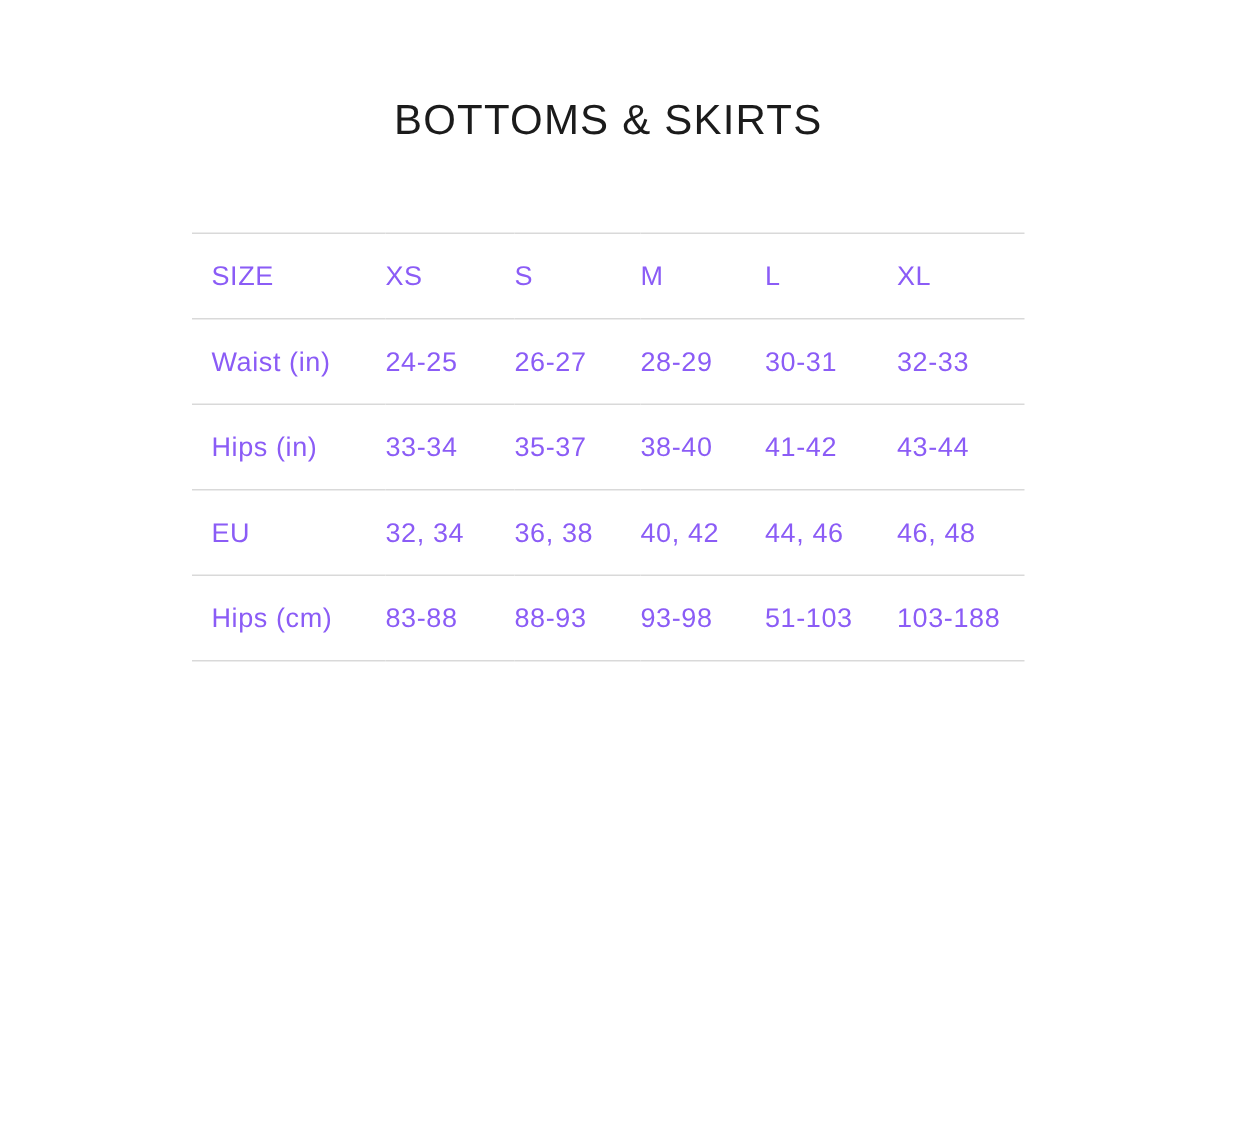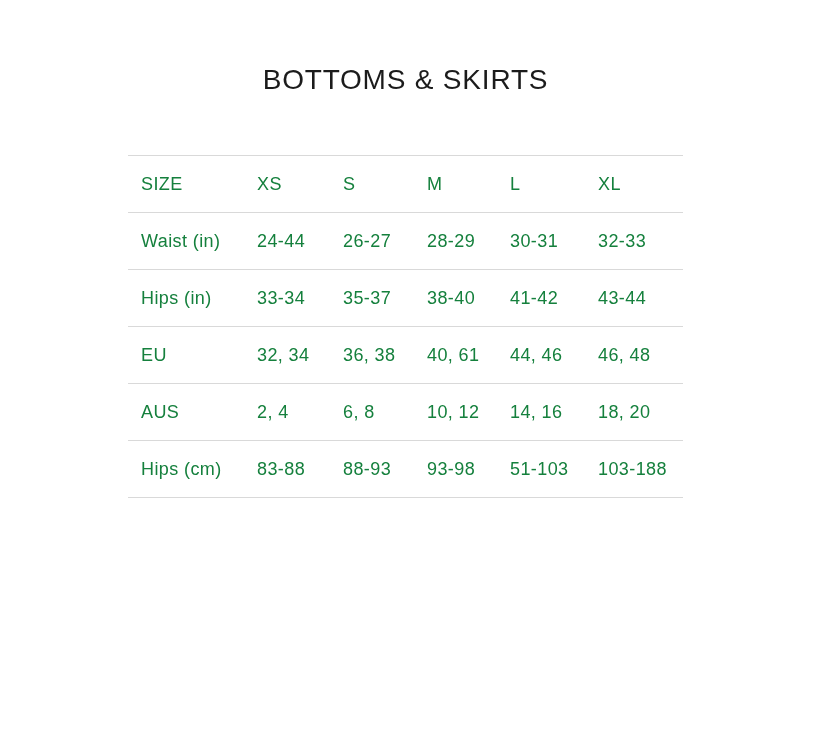--- a/index.html
+++ b/index.html
@@ -41,21 +41,21 @@
     table-layout: fixed;
     border-top: 1px solid #d9d9d9;
   }
   table.size-table th,
   table.size-table td {
     height: 57px;
     padding: 0;
     border-bottom: 1px solid #d9d9d9;
     font-size: 18px;
     font-weight: 400;
-    color: #15803d;
+    color: #8b5cf6;
     text-align: left;
     vertical-align: middle;
     letter-spacing: 0.4px;
     white-space: nowrap;
     overflow: visible;
   }
   table.size-table th:first-child,
   table.size-table td:first-child {
     padding-left: 13px;
   }
@@ -88,49 +88,41 @@
         <th>XS</th>
         <th>S</th>
         <th>M</th>
         <th>L</th>
         <th>XL</th>
       </tr>
     </thead>
     <tbody>
       <tr>
         <td>Waist (in)</td>
-        <td>24-44</td>
+        <td>24-25</td>
         <td>26-27</td>
         <td>28-29</td>
         <td>30-31</td>
         <td>32-33</td>
       </tr>
       <tr>
         <td>Hips (in)</td>
         <td>33-34</td>
         <td>35-37</td>
         <td>38-40</td>
         <td>41-42</td>
         <td>43-44</td>
       </tr>
       <tr>
         <td>EU</td>
         <td>32, 34</td>
         <td>36, 38</td>
-        <td>40, 61</td>
+        <td>40, 42</td>
         <td>44, 46</td>
         <td>46, 48</td>
-      </tr>
-      <tr>
-        <td>AUS</td>
-        <td>2, 4</td>
-        <td>6, 8</td>
-        <td>10, 12</td>
-        <td>14, 16</td>
-        <td>18, 20</td>
       </tr>
       <tr>
         <td>Hips (cm)</td>
         <td>83-88</td>
         <td>88-93</td>
         <td>93-98</td>
         <td>51-103</td>
         <td>103-188</td>
       </tr>
     </tbody>

